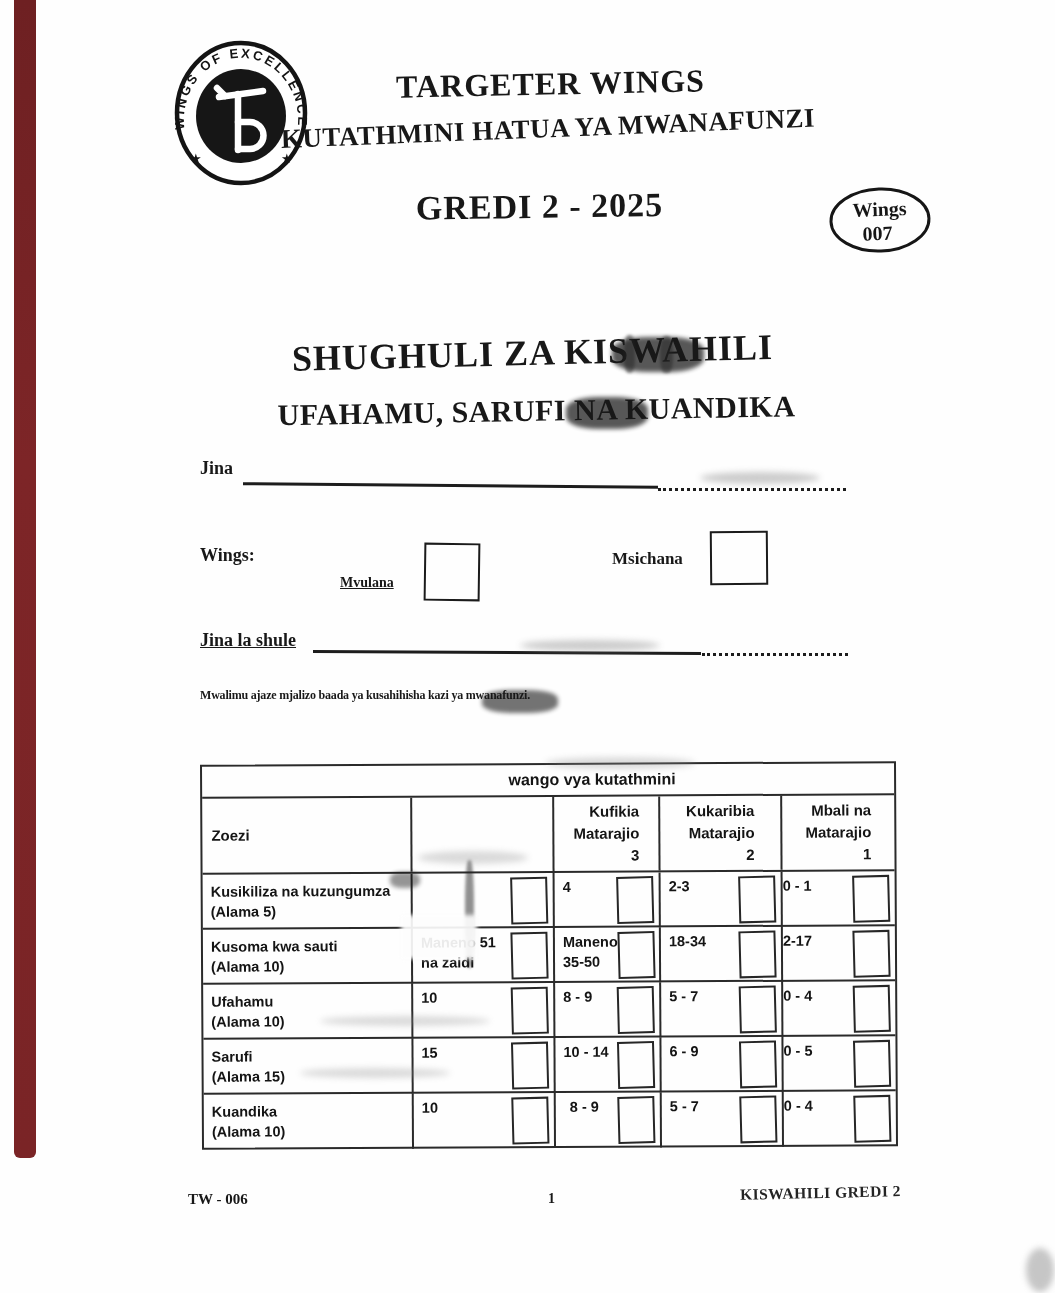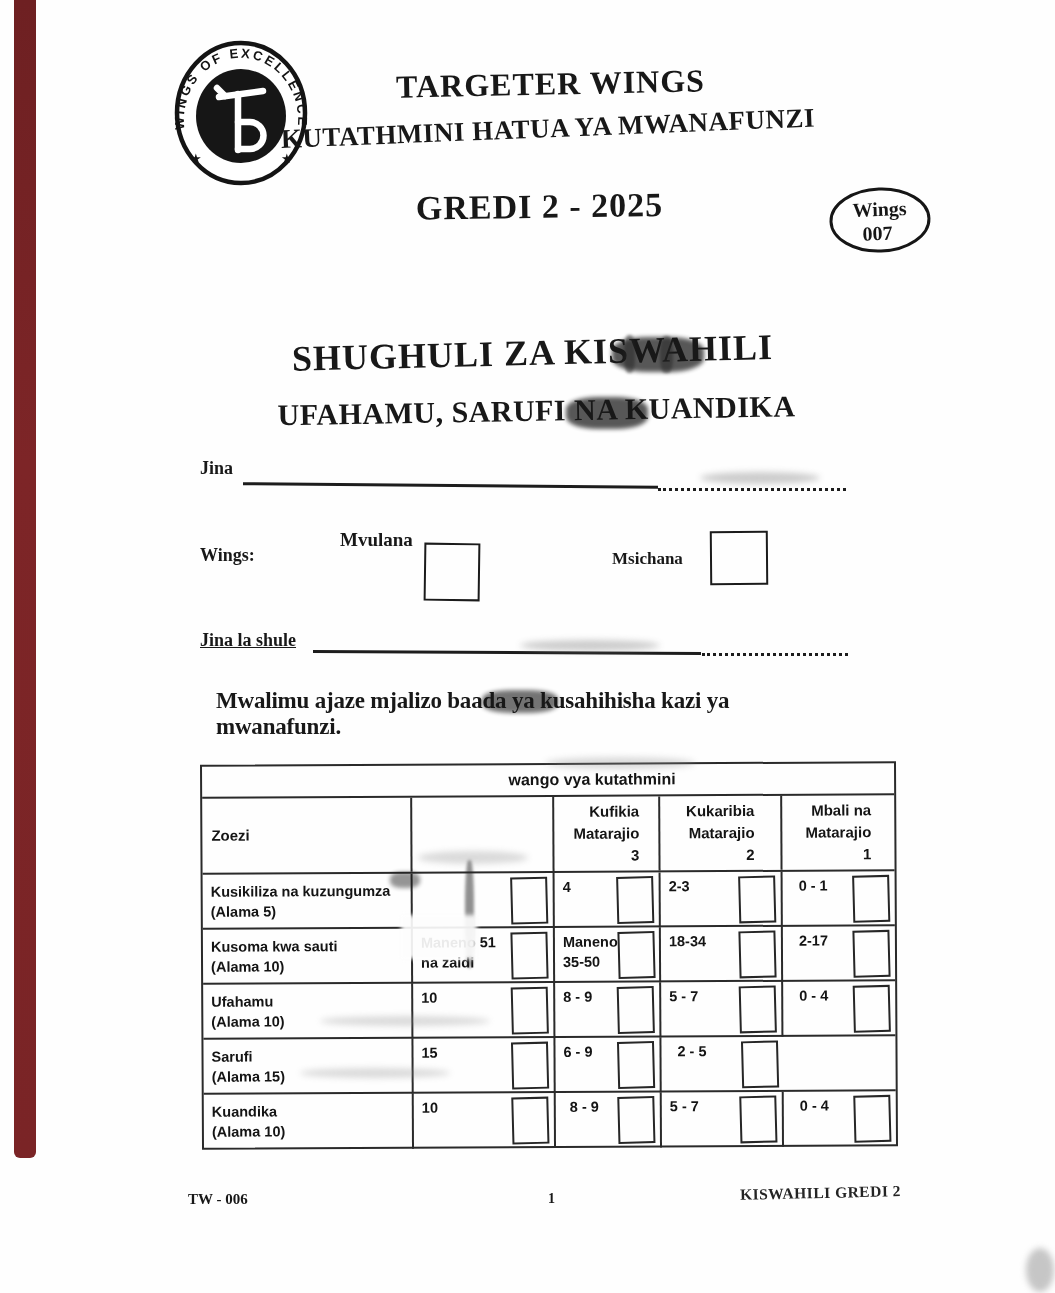--- a/index.html
+++ b/index.html
@@ -25,40 +25,40 @@
   .title1{position:absolute; left:0; right:0; top:332px; padding-left:10px; text-align:center;
     font-weight:bold; font-size:36px; letter-spacing:1px; transform:rotate(-1.4deg);}
   .title2{position:absolute; left:0; right:0; top:394px; padding-left:18px; text-align:center;
     font-weight:bold; font-size:30px; letter-spacing:.5px; transform:rotate(-1deg);}
   
   .lbl{position:absolute; font-weight:bold; font-size:18px;}
   .line-solid{position:absolute; border-bottom:3px solid #1d1d1d; height:0;}
   .line-dotted{position:absolute; border-bottom:3px dotted #1d1d1d; height:0;}
   .gbox{position:absolute; border:2.5px solid #1b1b1b; background:transparent;}
   .instruction{position:absolute; left:200px; top:688px; width:640px;
-    font-weight:bold; font-size:23px; letter-spacing:-.2px;margin-left:16px;}
+    font-weight:bold; font-size:12px; letter-spacing:-.2px;}
   
   .table{position:absolute; left:201px; top:763px; width:692px;
     border:2.5px solid #2a2a2a; transform:rotate(-.3deg);
     font-family:"Liberation Sans", sans-serif; color:#141414;}
   .t-title{height:30px; border-bottom:2px solid #2a2a2a; display:flex; align-items:center;
     justify-content:center; padding-left:88px; font-weight:bold; font-size:16px;}
   .t-head,.t-row{display:grid; grid-template-columns:210px 142px 106px 122px 112px;}
   .t-head{height:74px; border-bottom:2px solid #2a2a2a;}
   .t-head>div,.t-row>div{border-right:2px solid #2a2a2a;}
   .t-head>div:last-child,.t-row>div:last-child{border-right:none;}
   .t-row{height:53px; border-bottom:2px solid #2a2a2a;}
   .t-row:last-child{border-bottom:none;}
   .hc{display:flex; align-items:center; justify-content:center; text-align:right;
     font-weight:bold; font-size:15px; line-height:1.45; white-space:pre-line;}
   .hc.left{justify-content:flex-start; padding-left:9px; text-align:left;}
   .dc{display:flex; align-items:flex-start; padding:4px 5px 4px 8px; font-weight:bold;
     font-size:14.5px; line-height:1.4; white-space:pre-line;}
   .dc .txt{white-space:pre-line;}
-  .dc.pad{padding-left:16px;}
+  .dc.pad{padding-left:0;}
   .cbx{width:33px; height:43px; border:2px solid #262626; margin-left:auto; flex:none;
     transform:rotate(-1.2deg); background:transparent;}
   
   .f-left{position:absolute; left:188px; top:1191px; font-weight:bold; font-size:15px;}
   .f-center{position:absolute; left:548px; top:1191px; font-weight:bold; font-size:14px;}
   .f-right{position:absolute; left:740px; top:1184px; font-weight:bold; font-size:15.5px;
     letter-spacing:.5px; transform:rotate(-1.3deg); color:#242424;}
   
   .ink-smudge{position:absolute; background:#181818; opacity:.72; filter:blur(2.2px); border-radius:38%;}
   .ink-streak{position:absolute; background:#242424; opacity:.5; filter:blur(1.6px); border-radius:40%;}
@@ -100,21 +100,21 @@
   </svg>
 
   <div class="title1">SHUGHULI ZA KISWAHILI</div>
   <div class="title2">UFAHAMU, SARUFI NA KUANDIKA</div>
 
   <div class="lbl" style="left:200px; top:458px;">Jina</div>
   <div class="line-solid" style="left:243px; top:484px; width:415px; transform:rotate(.5deg);"></div>
   <div class="line-dotted" style="left:658px; top:488px; width:188px;"></div>
 
   <div class="lbl" style="left:200px; top:545px;">Wings:</div>
-  <div class="lbl" style="left:340px; top:529px; font-size:19px;">Mvulana</div>
+  <div class="lbl" style="left:340px; top:575px; font-size:14px;text-decoration:underline;">Mvulana</div>
   <div class="gbox" style="left:424px; top:543px; width:52px; height:54px; transform:rotate(.8deg);"></div>
   <div class="lbl" style="left:612px; top:549px; font-size:17px;">Msichana</div>
   <div class="gbox" style="left:710px; top:531px; width:54px; height:50px; transform:rotate(-.5deg);"></div>
 
   <div class="lbl" style="left:200px; top:630px;text-decoration:underline;">Jina la shule</div>
   <div class="line-solid" style="left:313px; top:651px; width:388px; transform:rotate(.3deg);"></div>
   <div class="line-dotted" style="left:702px; top:653px; width:146px;"></div>
 
   <div class="instruction">Mwalimu ajaze mjalizo baada ya kusahihisha kazi ya mwanafunzi.</div>
 
@@ -160,22 +160,23 @@
       <div class="dc"><span class="txt">10</span><span class="cbx"></span></div>
       <div class="dc"><span class="txt">8 - 9</span><span class="cbx"></span></div>
       <div class="dc"><span class="txt">5 - 7</span><span class="cbx"></span></div>
       <div class="dc pad"><span class="txt">0 - 4</span><span class="cbx"></span></div>
     </div>
 
     <div class="t-row">
       <div class="dc" style="display:block; padding-top:7px;">Sarufi
 (Alama 15)</div>
       <div class="dc"><span class="txt">15</span><span class="cbx"></span></div>
+      <div class="dc"><span class="txt">10 - 14</span><span class="cbx"></span></div>
       <div class="dc"><span class="txt">6 - 9</span><span class="cbx"></span></div>
-      <div class="dc pad"><span class="txt">2 - 5</span><span class="cbx"></span></div>
+      <div class="dc pad"><span class="txt">0 - 5</span><span class="cbx"></span></div>
     </div>
 
     <div class="t-row">
       <div class="dc" style="display:block; padding-top:7px;">Kuandika
 (Alama 10)</div>
       <div class="dc"><span class="txt">10</span><span class="cbx"></span></div>
       <div class="dc" style="padding-left:14px;"><span class="txt">8 - 9</span><span class="cbx"></span></div>
       <div class="dc"><span class="txt">5 - 7</span><span class="cbx"></span></div>
       <div class="dc pad"><span class="txt">0 - 4</span><span class="cbx"></span></div>
     </div>

